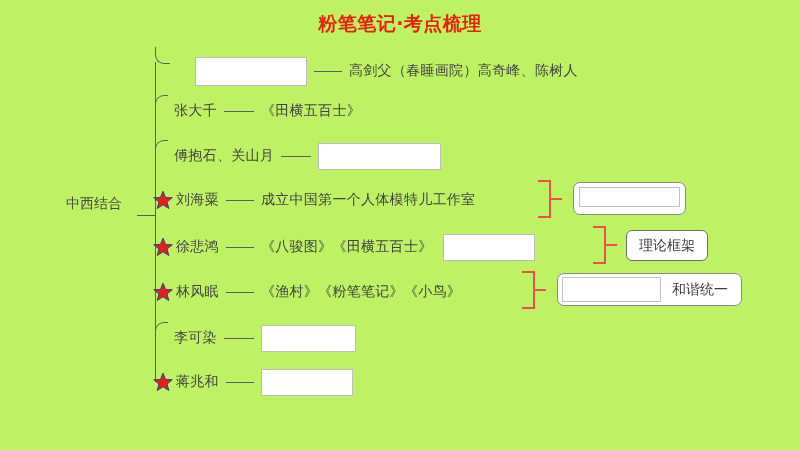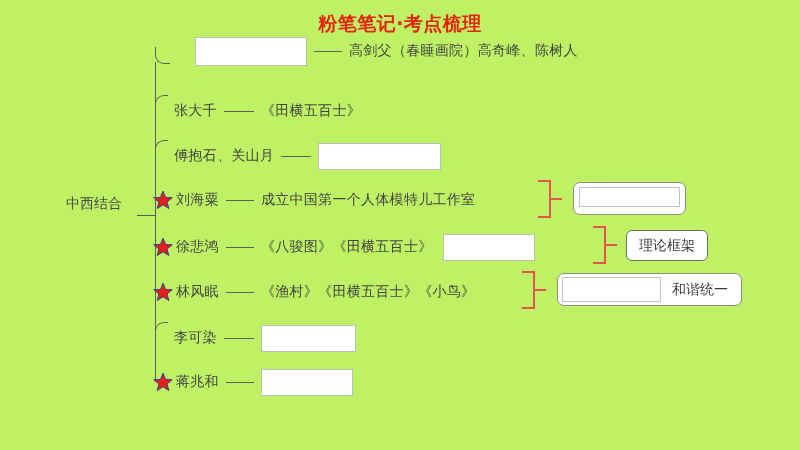--- a/index.html
+++ b/index.html
@@ -183,21 +183,21 @@
   <div class="root-label">中西结合</div>
   <div class="root-dash"></div>
 
   <div class="trunk"></div>
 
   <div class="elbow down" style="left:155px; top:47px;"></div>
   <div class="elbow up" style="left:155px; top:95px; width:12px; height:14px;"></div>
   <div class="elbow up" style="left:155px; top:140px; width:12px; height:14px;"></div>
   <div class="elbow up" style="left:155px; top:322px; width:12px; height:14px;"></div>
 
-  <div class="row" style="top:36px; left:163px;padding-left:32px;">
+  <div class="row" style="top:56px; left:163px;padding-left:32px;">
     <span class="blank" style="width:112px;height:29px;"></span>
     <span class="dash d28"></span>
     <span class="row-text">高剑父（春睡画院）高奇峰、陈树人</span>
   </div>
 
   <div class="row" style="top:96px; left:174px;">
     <span class="row-text">张大千</span>
     <span class="dash d30"></span>
     <span class="row-text">《田横五百士》</span>
   </div>
@@ -232,21 +232,21 @@
   </div>
 
   <div class="row" style="top:277px; left:153px;">
     <span class="star">
       <svg width="20" height="20" viewBox="0 0 24 24">
         <polygon points="12,1.4 15.1,8.9 23.1,9.3 16.9,14.4 19,22.2 12,17.8 5,22.2 7.1,14.4 0.9,9.3 8.9,8.9" fill="#e41f1a" stroke="#2b3a8f" stroke-width="1.1" stroke-linejoin="round"></polygon>
       </svg>
     </span>
     <span class="row-text">林风眠</span>
     <span class="dash d28"></span>
-    <span class="row-text">《渔村》《田横五百士》《小鸟》</span>
+    <span class="row-text">《渔村》《粉笔笔记》《小鸟》</span>
   </div>
 
   <div class="row" style="top:367px; left:153px;">
     <span class="star">
       <svg width="20" height="20" viewBox="0 0 24 24">
         <polygon points="12,1.4 15.1,8.9 23.1,9.3 16.9,14.4 19,22.2 12,17.8 5,22.2 7.1,14.4 0.9,9.3 8.9,8.9" fill="#e41f1a" stroke="#2b3a8f" stroke-width="1.1" stroke-linejoin="round"></polygon>
       </svg>
     </span>
     <span class="row-text">蒋兆和</span>
     <span class="dash d28"></span>

